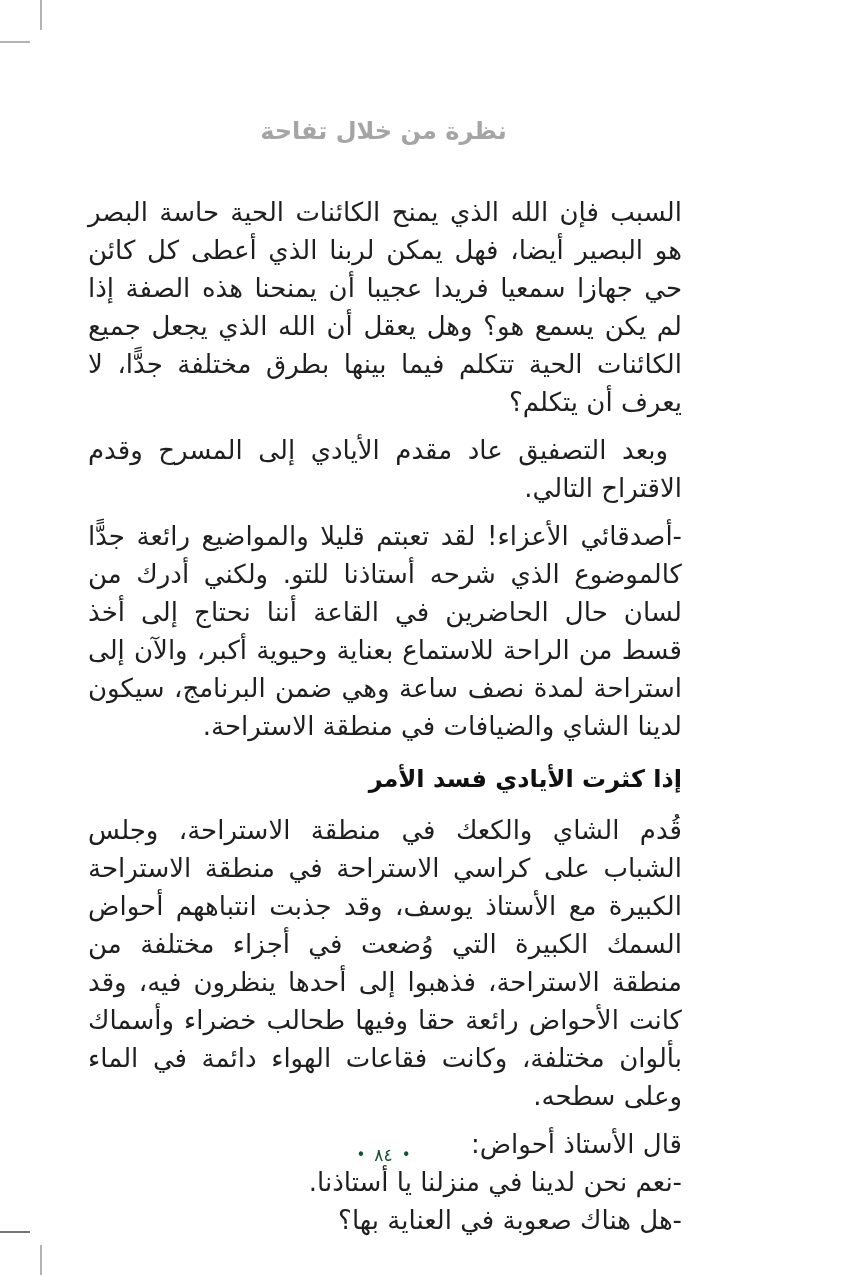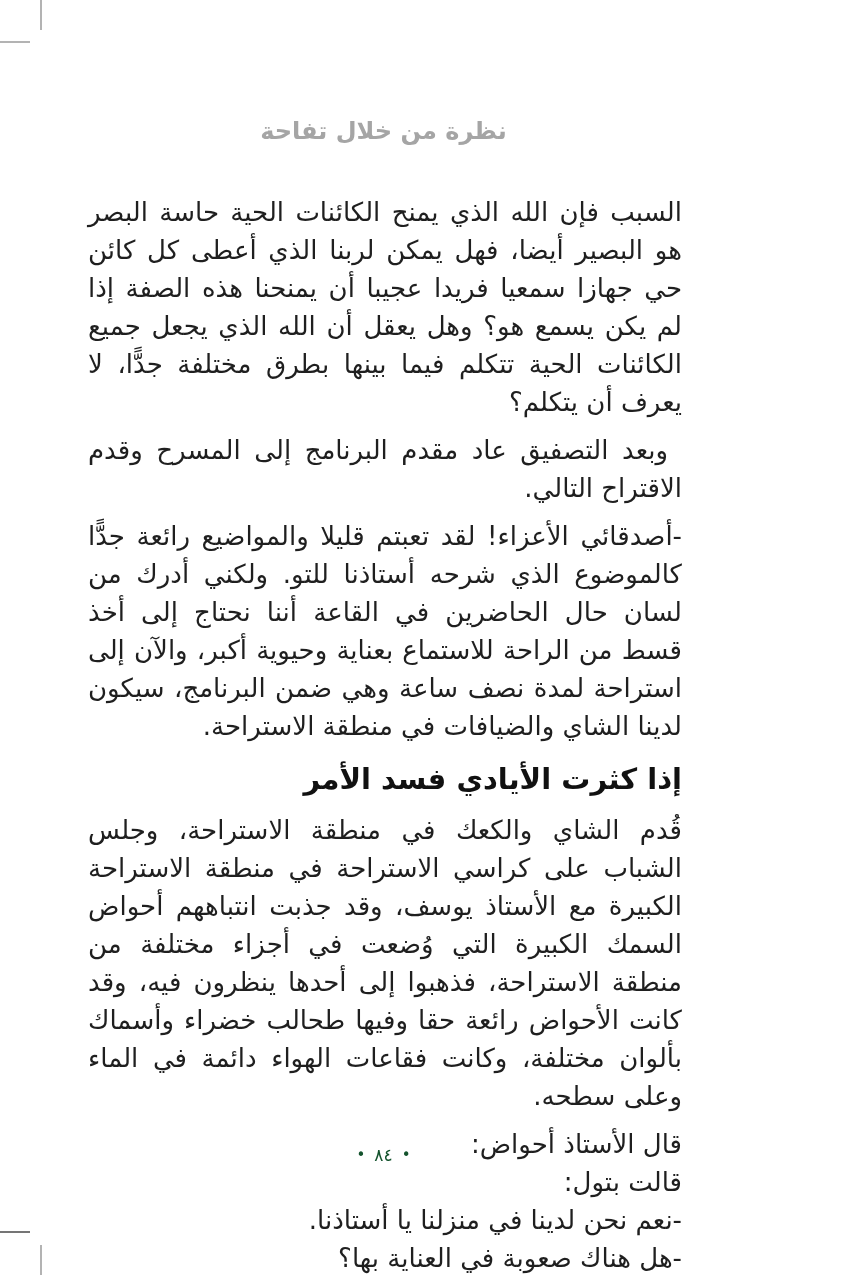--- a/index.html
+++ b/index.html
@@ -44,21 +44,21 @@
     font-size: 26px;
     line-height: 38px;
     text-align: justify;
   }
 
   .para { margin: 0 0 10px 0; }
   .para.indent { text-indent: 14px; }
   .para.dialogue { margin-bottom: 0; }
 
   .section-heading {
-    font-size: 29px;
+    font-size: 24px;
     line-height: 40px;
     font-weight: bold;
     color: #111111;
     margin: 14px 0 12px 0;
     text-align: right;
   }
 
   .page-footer {
     position: absolute;
     left: 0;
@@ -89,32 +89,31 @@
   <div class="crop dark bl-h"></div>
   <div class="crop light bl-v"></div>
   <div class="crop dark br-h"></div>
   <div class="crop dark br-v"></div>
 
   <header class="running-head">نظرة من خلال تفاحة</header>
 
   <main class="body-text">
     <p class="para">السبب فإن الله الذي يمنح الكائنات الحية حاسة البصر هو البصير أيضا، فهل يمكن لربنا الذي أعطى كل كائن حي جهازا سمعيا فريدا عجيبا أن يمنحنا هذه الصفة إذا لم يكن يسمع هو؟ وهل يعقل أن الله الذي يجعل جميع الكائنات الحية تتكلم فيما بينها بطرق مختلفة جدًّا، لا يعرف أن يتكلم؟</p>
 
-    <p class="para indent">وبعد التصفيق عاد مقدم البرنامج إلى المسرح وقدم الاقتراح التالي.</p>
+    <p class="para indent">وبعد التصفيق عاد مقدم الأيادي إلى المسرح وقدم الاقتراح التالي.</p>
 
     <p class="para">-أصدقائي الأعزاء! لقد تعبتم قليلا والمواضيع رائعة جدًّا كالموضوع الذي شرحه أستاذنا للتو. ولكني أدرك من لسان حال الحاضرين في القاعة أننا نحتاج إلى أخذ قسط من الراحة للاستماع بعناية وحيوية أكبر، والآن إلى استراحة لمدة نصف ساعة وهي ضمن البرنامج، سيكون لدينا الشاي والضيافات في منطقة الاستراحة.</p>
 
     <h2 class="section-heading">إذا كثرت الأيادي فسد الأمر</h2>
 
     <p class="para">قُدم الشاي والكعك في منطقة الاستراحة، وجلس الشباب على كراسي الاستراحة في منطقة الاستراحة الكبيرة مع الأستاذ يوسف، وقد جذبت انتباههم أحواض السمك الكبيرة التي وُضعت في أجزاء مختلفة من منطقة الاستراحة، فذهبوا إلى أحدها ينظرون فيه، وقد كانت الأحواض رائعة حقا وفيها طحالب خضراء وأسماك بألوان مختلفة، وكانت فقاعات الهواء دائمة في الماء وعلى سطحه.</p>
 
     <p class="para dialogue">قال الأستاذ أحواض:</p>
 
 
-    <p class="para dialogue">قالت بتول:</p>
 
     <p class="para dialogue">-نعم نحن لدينا في منزلنا يا أستاذنا.</p>
 
     <p class="para dialogue">-هل هناك صعوبة في العناية بها؟</p>
   </main>
 
   <footer class="page-footer">
     <span class="bullet">•</span><span class="page-number">٨٤</span><span class="bullet">•</span>
   </footer>
 

